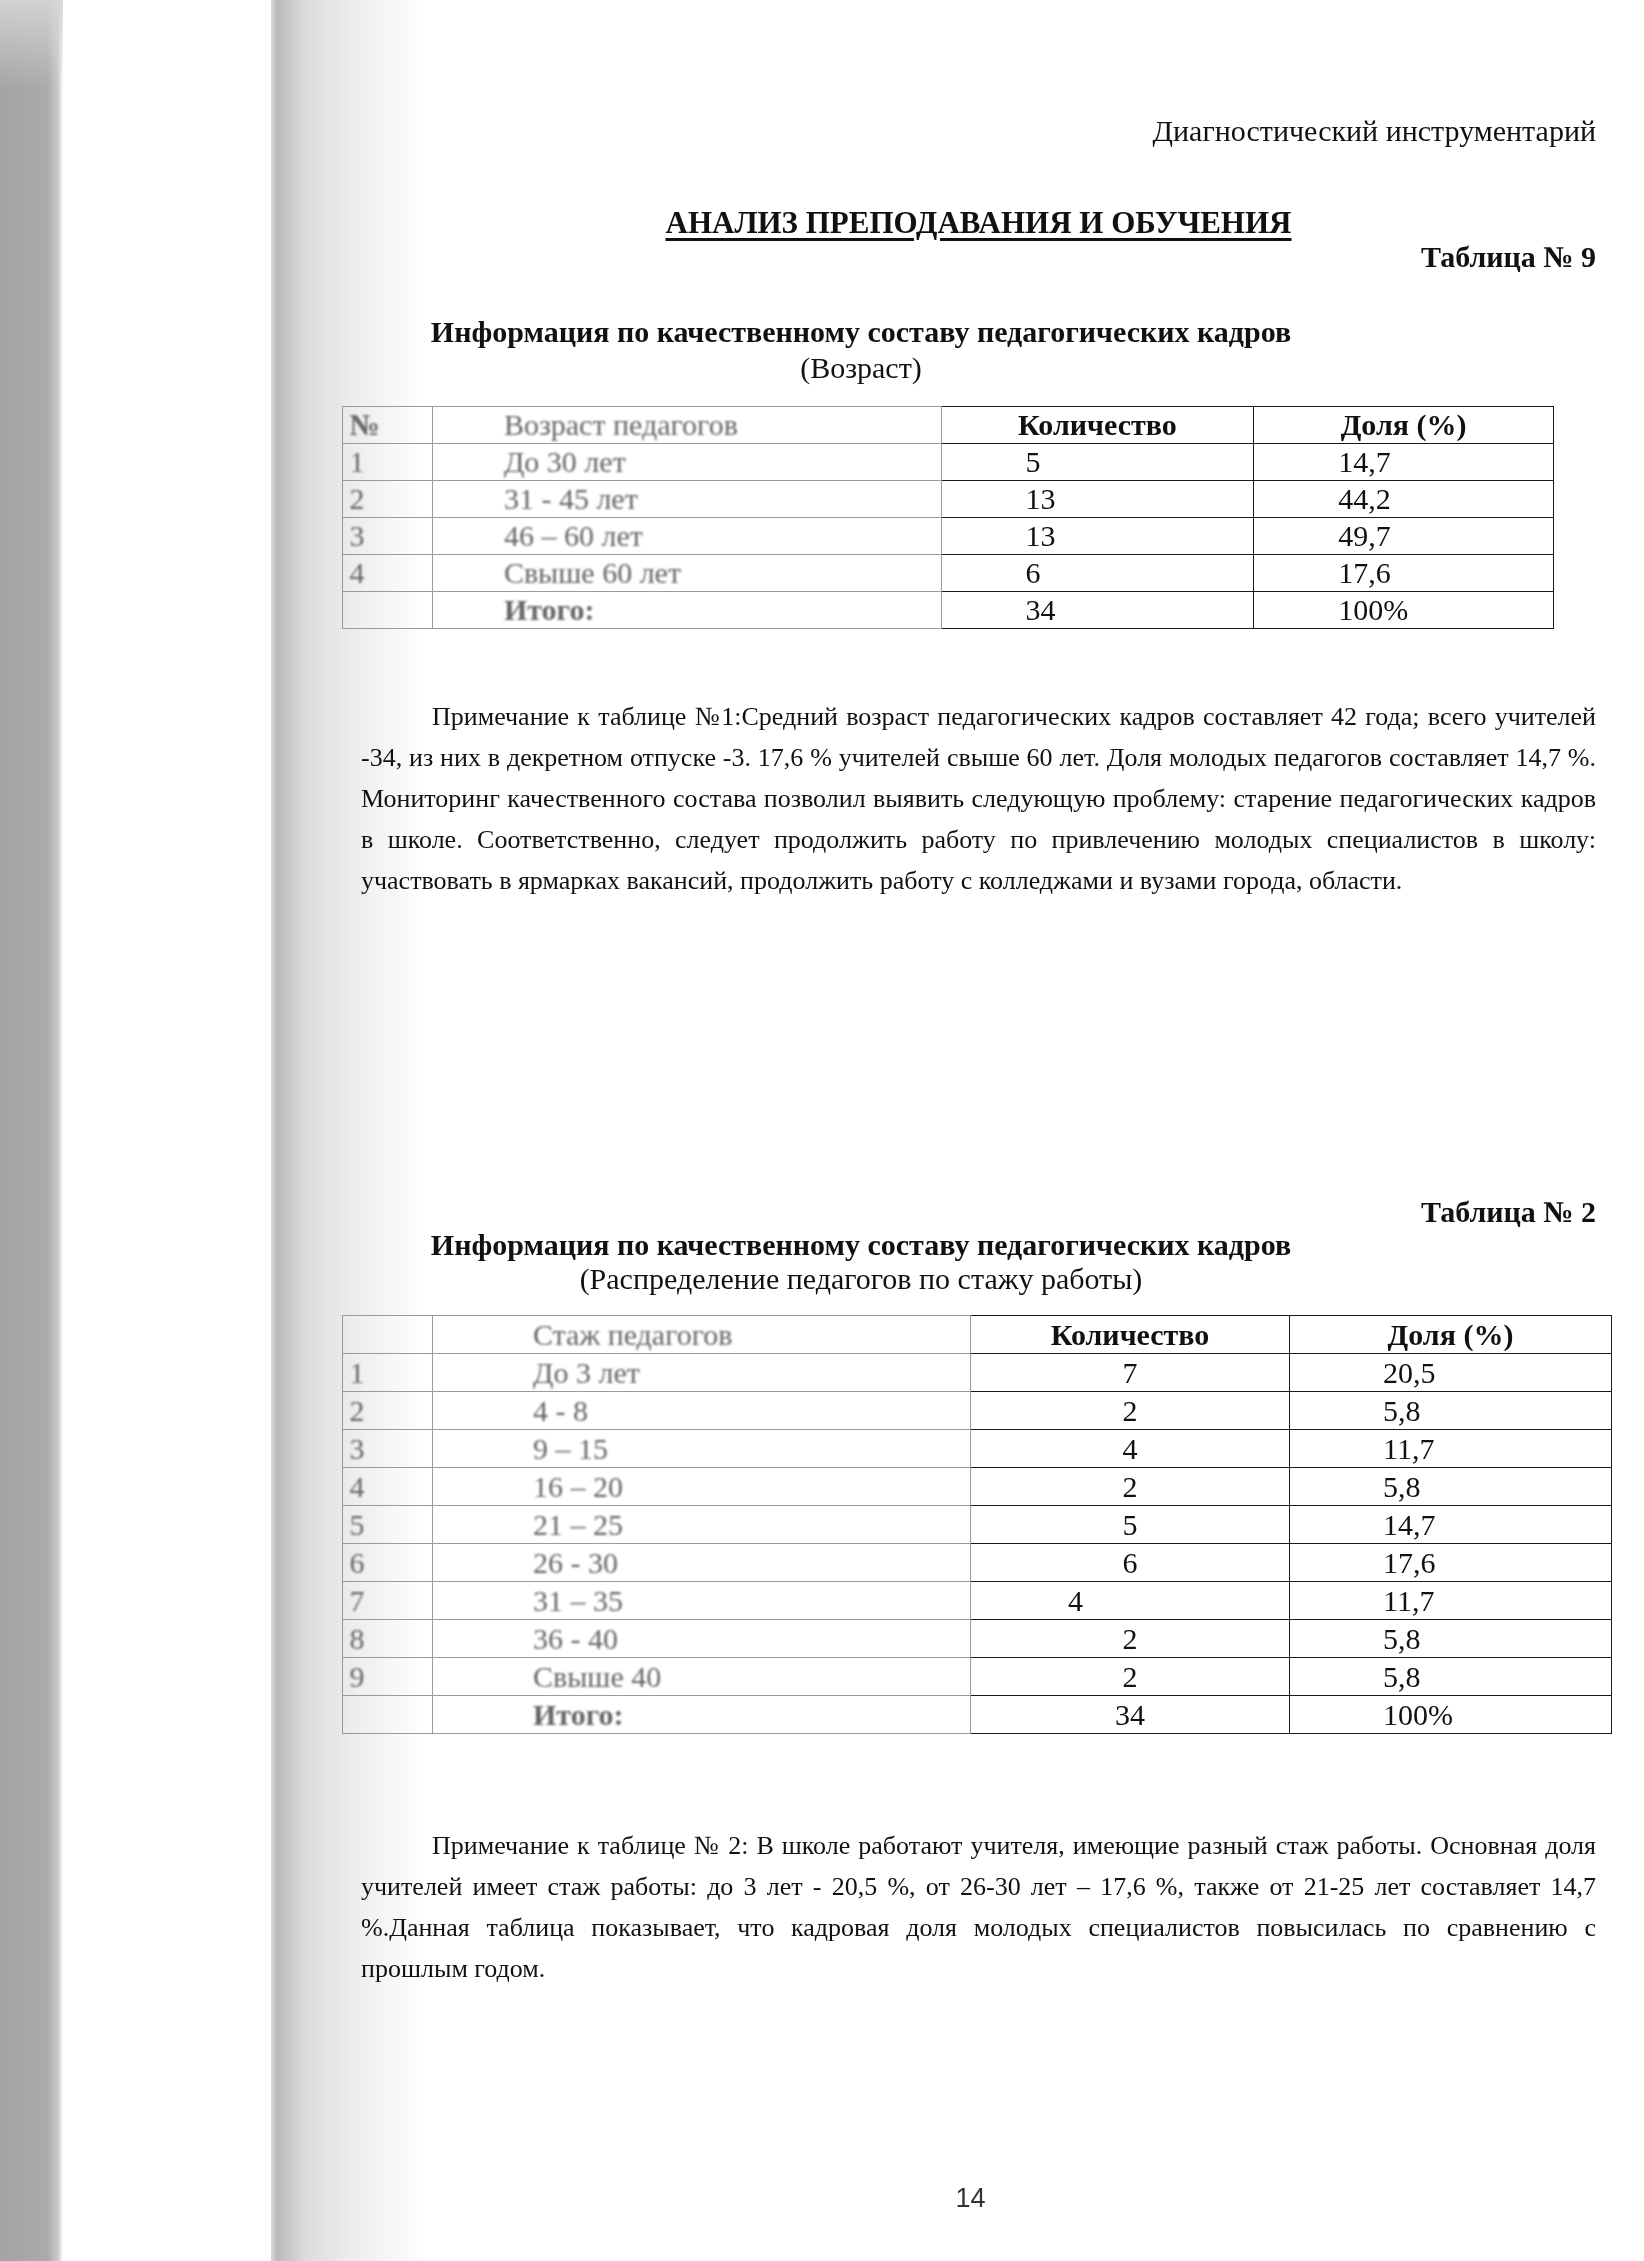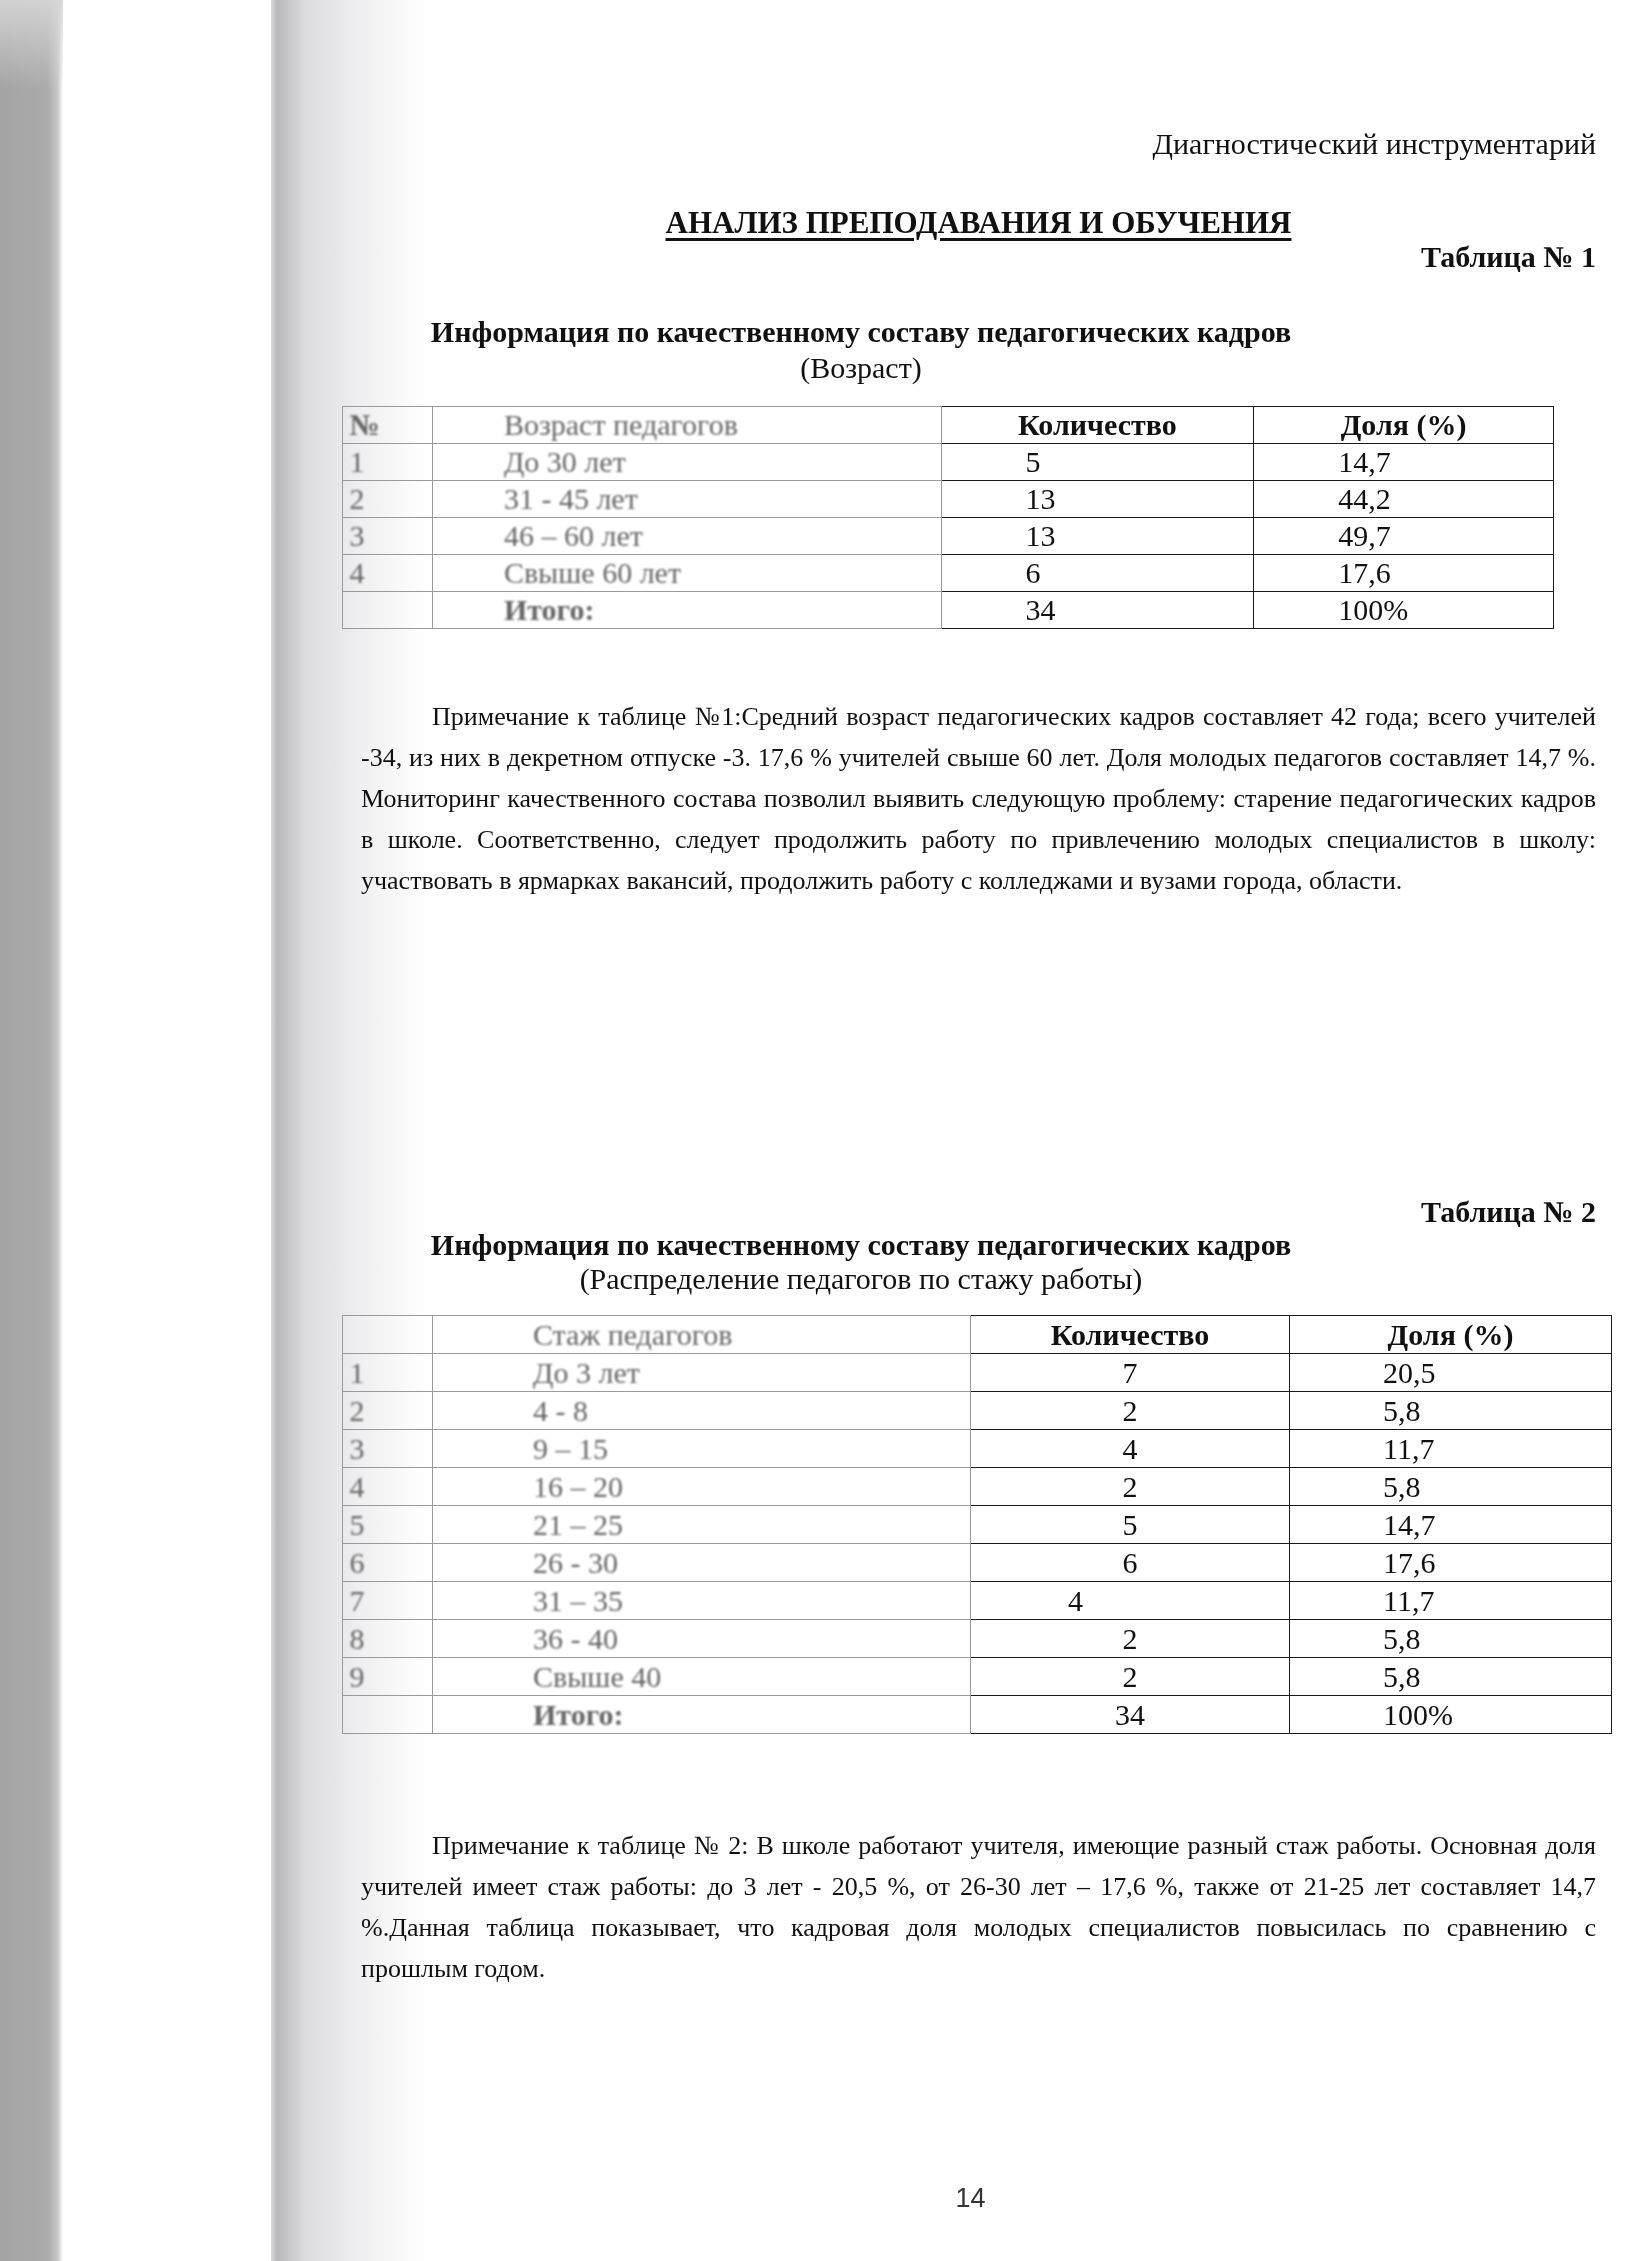--- a/index.html
+++ b/index.html
@@ -16,21 +16,21 @@
   .scan-bar-top {
     position: absolute; left: 0; top: 0; width: 63px; height: 90px;
     background: linear-gradient(to bottom, rgba(215,215,215,0.9), rgba(170,170,170,0));
   }
   .scan-shadow {
     position: absolute; left: 271px; top: 0; width: 155px; height: 2261px;
     background: linear-gradient(to right, #d9d9d9 0%, #b9b9bb 4%, #dcdcde 22%, #eeeef0 55%, #ffffff 100%);
   }
   .abs { position: absolute; }
   .header-right {
-    right: 48px; top: 127px; font-size: 30px; white-space: nowrap;
+    right: 48px; top: 114px; font-size: 30px; white-space: nowrap;
   }
   .doc-title {
     left: 0; width: 1957px; top: 205px; text-align: center;
     font-weight: bold; font-size: 31px; text-decoration: underline; text-decoration-thickness: 2.6px;
     text-underline-offset: 5.2px; white-space: nowrap;
   }
   .table-label {
     right: 48px; font-weight: bold; font-size: 30px; white-space: nowrap;
   }
   .tbl-title {
@@ -78,21 +78,21 @@
 </head>
 <body>
 
 <div class="scan-bar"></div>
 <div class="scan-bar-top"></div>
 <div class="scan-shadow"></div>
 
 <div class="abs header-right">Диагностический инструментарий</div>
 <div class="abs doc-title">АНАЛИЗ ПРЕПОДАВАНИЯ И ОБУЧЕНИЯ</div>
 
-<div class="abs table-label" style="top:240px">Таблица № 1</div>
+<div class="abs table-label" style="top:240px">Таблица № 9</div>
 <div class="abs tbl-title" style="top:315px; left:39px;">
   <span>Информация по качественному составу педагогических кадров</span>
 </div>
 <div class="abs tbl-sub" style="top:351px; left:39px;">(Возраст)</div>
 
 <table class="grid" id="t1">
   <colgroup>
       <col class="c1">
       <col class="c2">
       <col class="c3">

